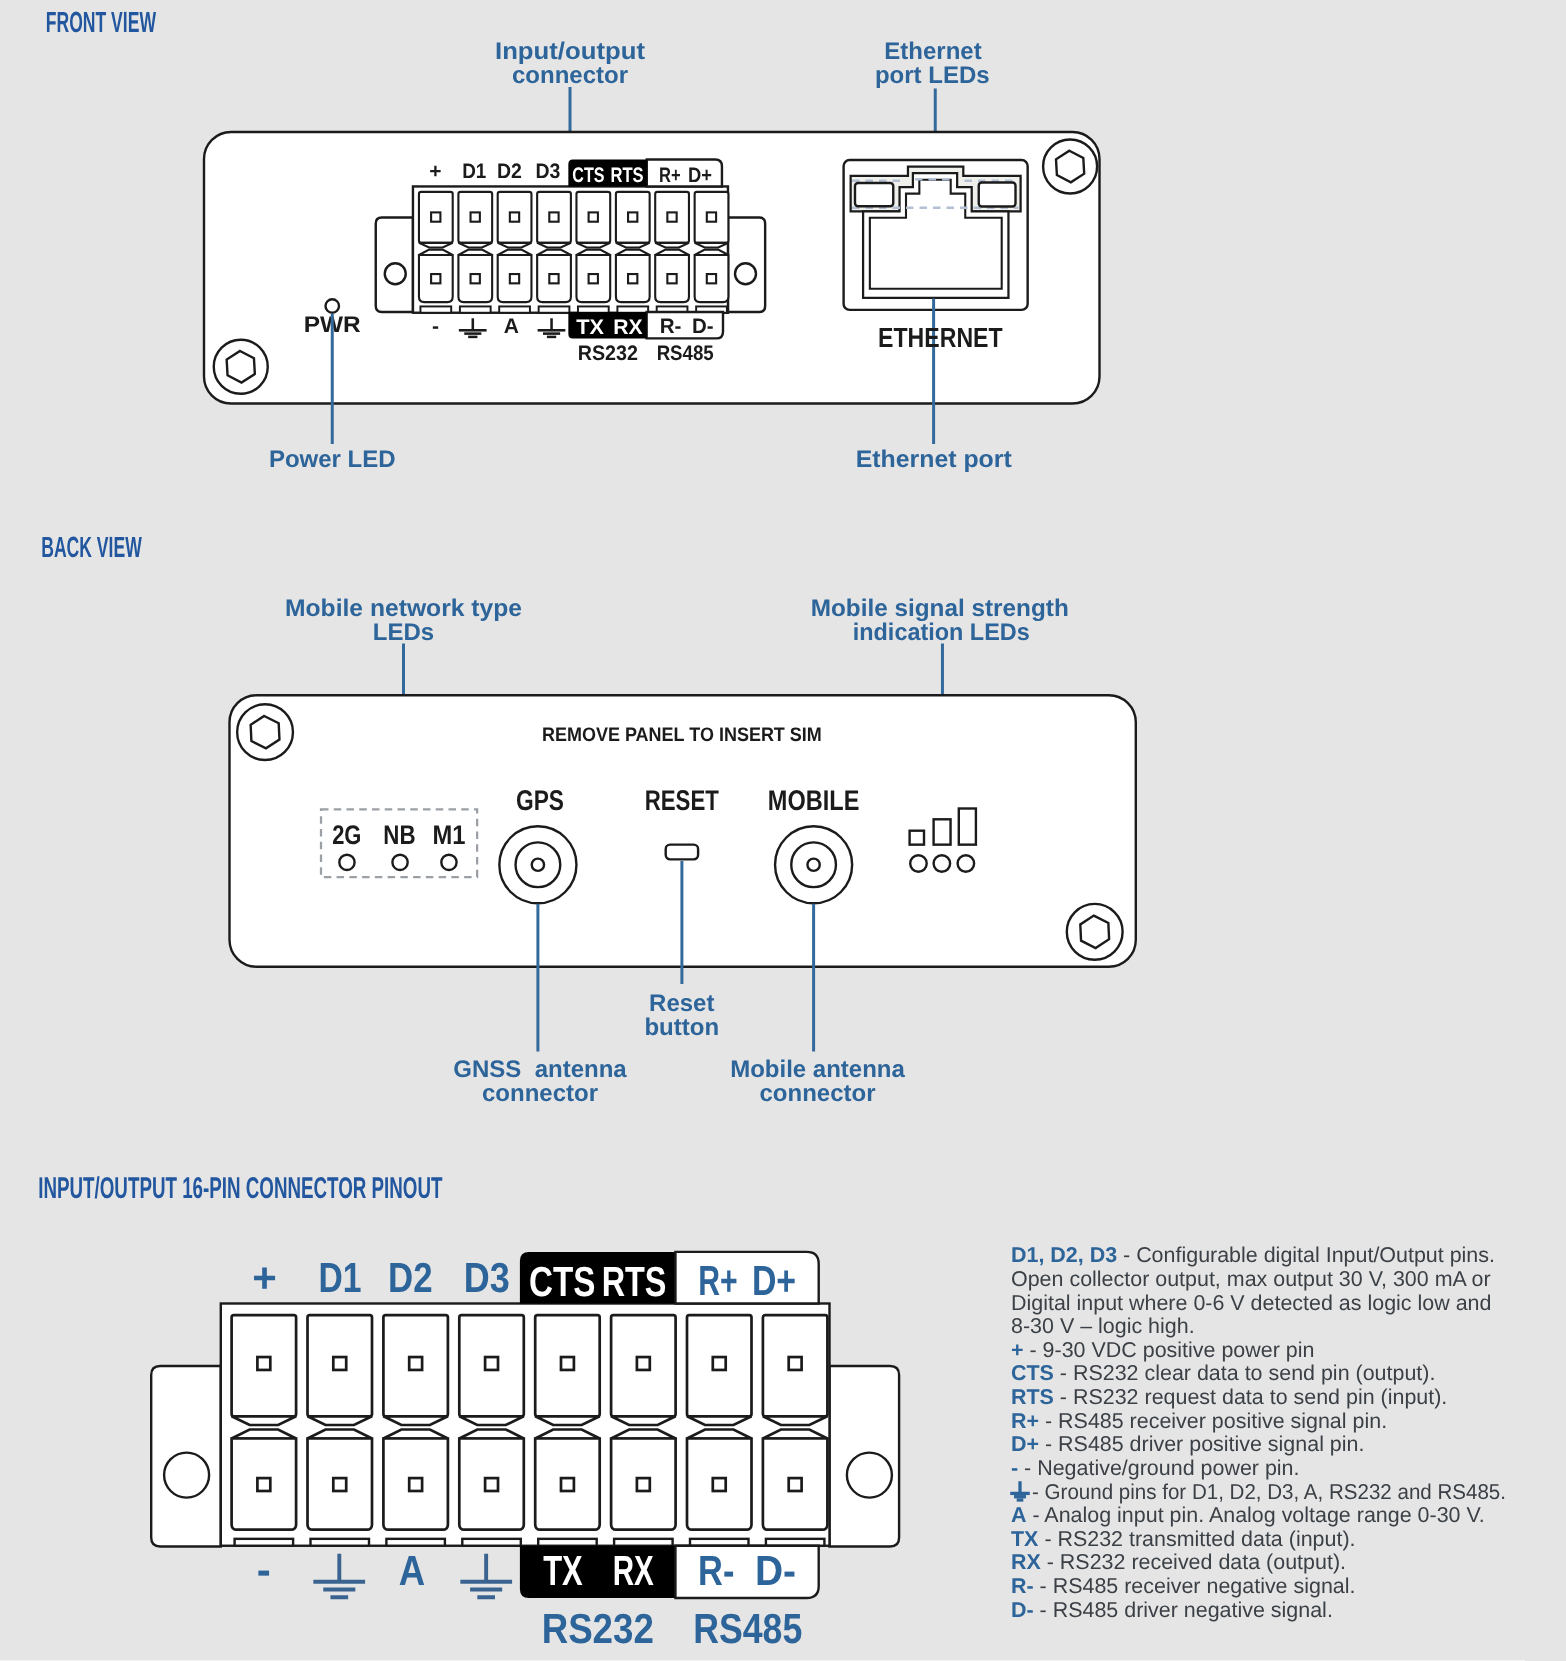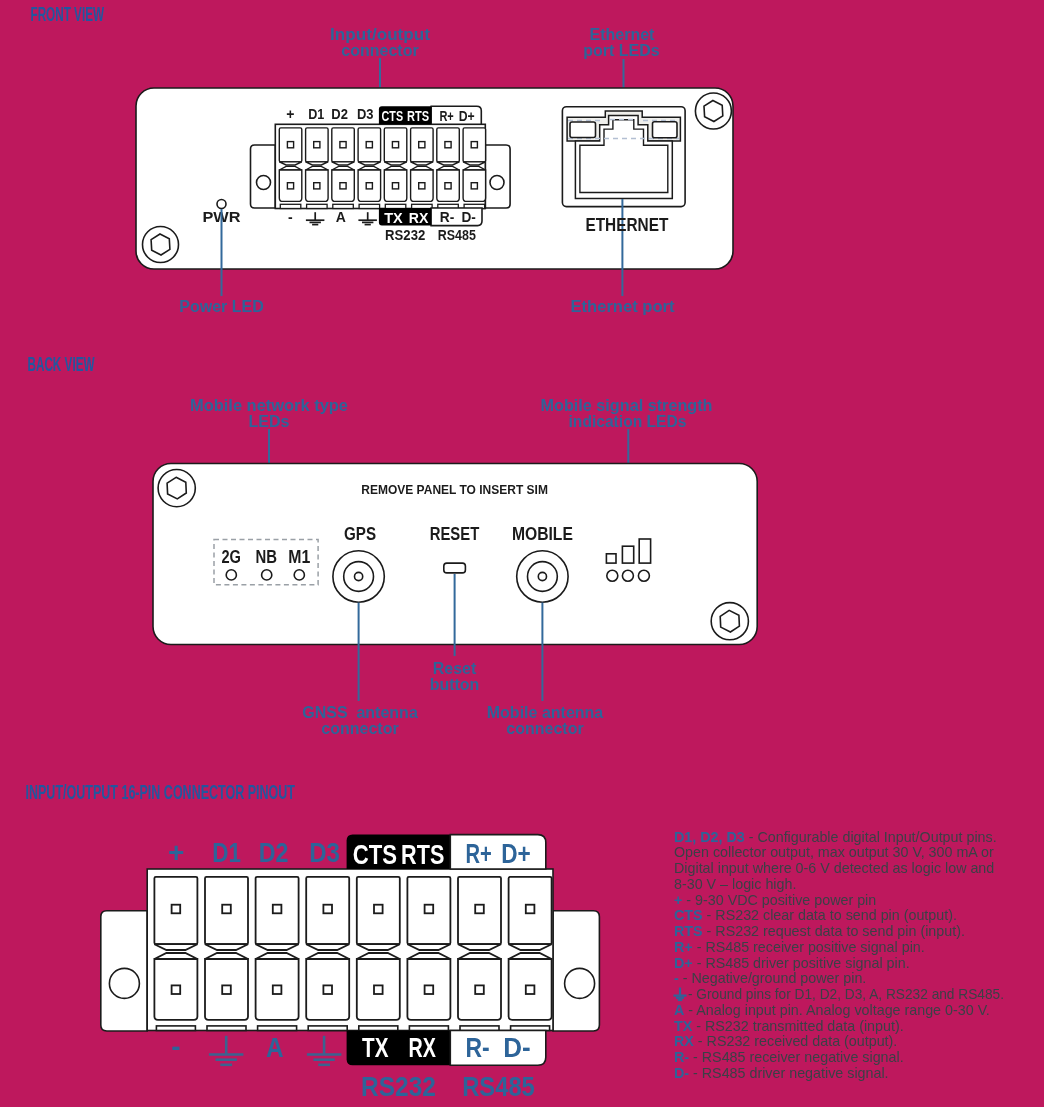--- a/index.html
+++ b/index.html
@@ -1,14 +1,14 @@
 <!DOCTYPE html>
 <html><head><meta charset="utf-8"><style>
 html,body{margin:0;padding:0;background:#fff;}
-#page{position:relative;width:1044px;height:1107px;background:#be185d;overflow:hidden;font-family:"Liberation Sans",sans-serif;}
+#page{position:relative;width:1044px;height:1107px;background:#e5e5e5;overflow:hidden;font-family:"Liberation Sans",sans-serif;}
 </style></head><body>
 <div id="page">
 <svg width="1044" height="1107" viewBox="0 0 1044 1107">
 <style>
 .ln{fill:none;stroke:#1b1b1b;stroke-width:1.6}
 .lnf{fill:#fff;stroke:#1b1b1b;stroke-width:1.6}
 .pn{fill:#fff;stroke:#1b1b1b}
 .lead{stroke:#33699b;stroke-width:2;fill:none}
 text{font-family:"Liberation Sans",sans-serif}
 .hdr{fill:#22579f;font-weight:700}

